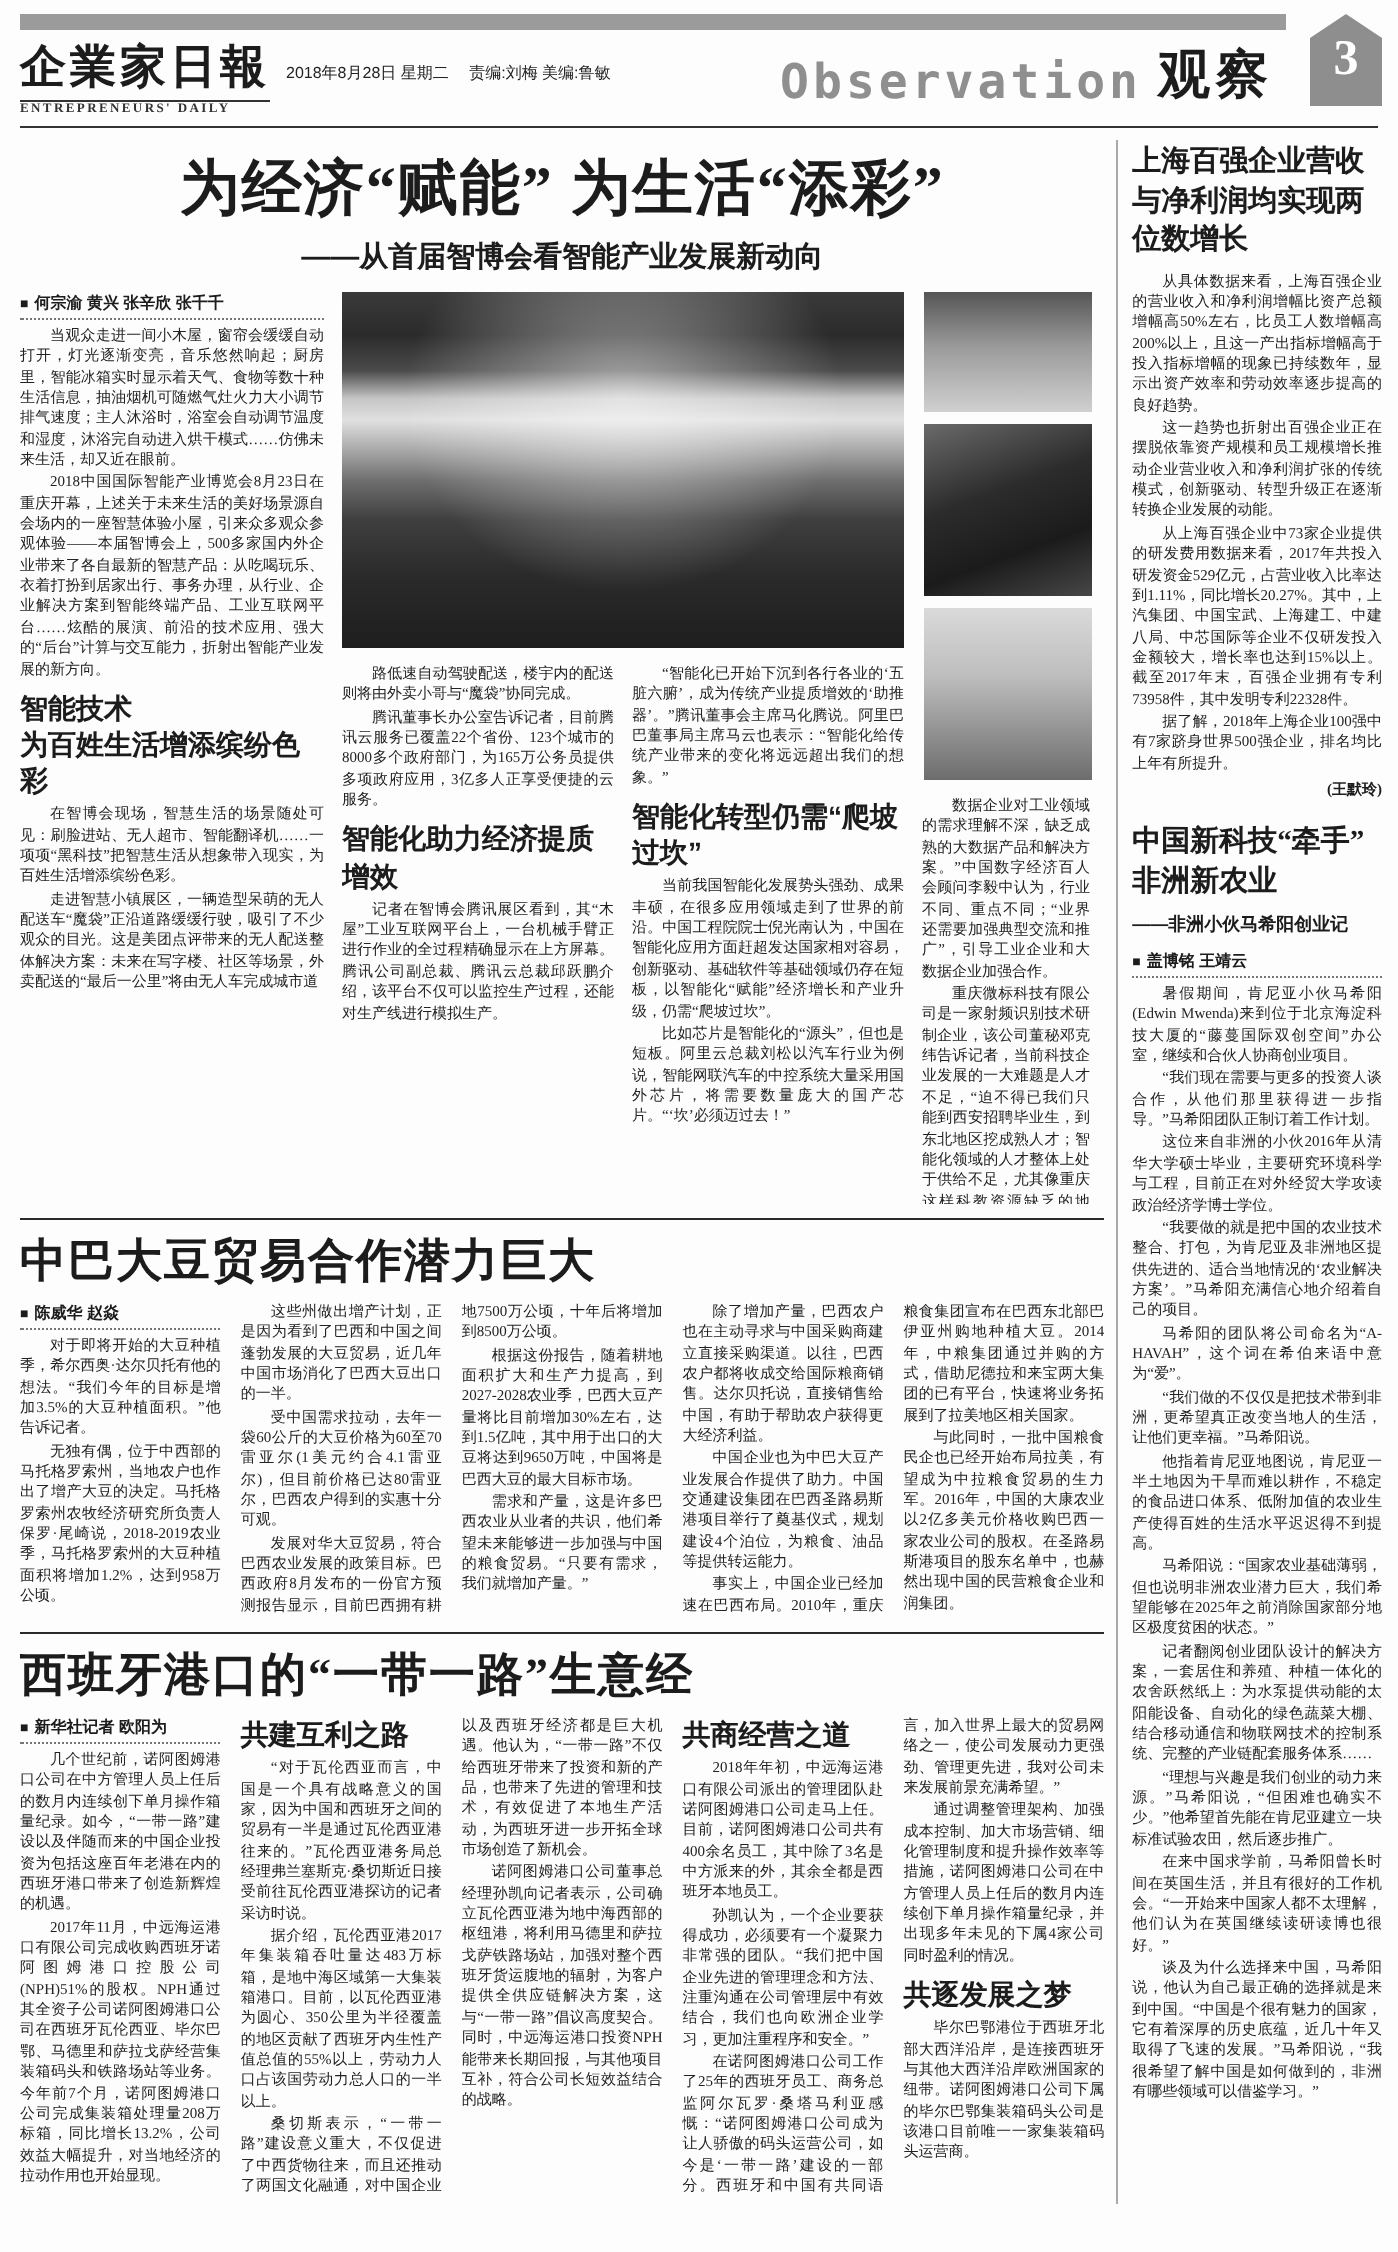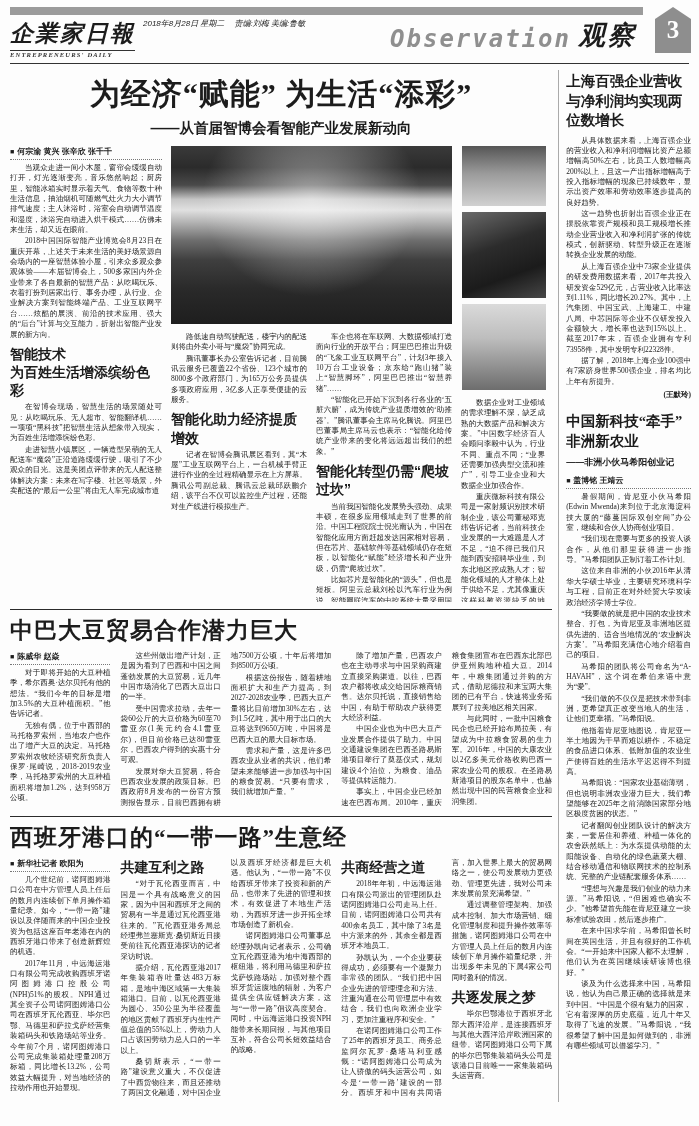--- a/index.html
+++ b/index.html
@@ -5,21 +5,21 @@
   * { margin:0; padding:0; box-sizing:border-box; }
   html,body { background:#e9e9e9; }
   .page {
     position:relative; width:699px; height:1126px; margin:0 auto;
     background:#fdfdfd; overflow:hidden; color:#1c1c1c;
     font-family:"Liberation Serif","DejaVu Serif",serif;
   }
   
   .hdr { position:relative; padding:0 10px; }
   .topbar { height:8px; background:#9b9b9b; margin-top:7px; margin-right:46px; }
-  .mastrow { display:flex; align-items:flex-start; padding:3px 0 5px; border-bottom:1.5px solid #333;font-style:italic; }
+  .mastrow { display:flex; align-items:center; padding:3px 0 5px; border-bottom:1.5px solid #333; }
   .mast-cn { font-size:23px; font-weight:900; letter-spacing:2px; font-family:"Liberation Serif",serif; }
   .mast-en { font-size:6.5px; letter-spacing:1.2px; font-weight:bold; color:#333; border-top:1px solid #333; margin-top:1px; }
   .dateline { font-size:8px; color:#222; margin-left:8px; padding-bottom:4px; font-family:"Liberation Sans",sans-serif; }
   .dateline span { margin-right:8px; }
   .section-right { margin-left:auto; margin-right:52px; display:flex; align-items:flex-end; gap:8px; padding-bottom:2px; }
   .obs { font-family:"DejaVu Sans Mono",monospace; font-weight:bold; font-size:24px; color:#8f8f8f; letter-spacing:2px; }
   .guancha { font-size:26px; font-weight:900; font-family:"Liberation Sans",sans-serif; letter-spacing:3px; }
   .badge {
     position:absolute; right:8px; top:0; width:36px; height:46px; background:#8e8e8e;
     clip-path:polygon(50% 0%,100% 26%,100% 100%,0% 100%,0% 26%);
@@ -104,38 +104,37 @@
         <div class="lead-body">
           <div class="lead-c1 lead-col">
             <div class="byline">
               <span class="sq">■</span><span>何宗渝 黄兴 张辛欣 张千千</span>
             </div>
             <div>
                 <p class="para">当观众走进一间小木屋，窗帘会缓缓自动打开，灯光逐渐变亮，音乐悠然响起；厨房里，智能冰箱实时显示着天气、食物等数十种生活信息，抽油烟机可随燃气灶火力大小调节排气速度；主人沐浴时，浴室会自动调节温度和湿度，沐浴完自动进入烘干模式……仿佛未来生活，却又近在眼前。</p>
                 <p class="para">2018中国国际智能产业博览会8月23日在重庆开幕，上述关于未来生活的美好场景源自会场内的一座智慧体验小屋，引来众多观众参观体验——本届智博会上，500多家国内外企业带来了各自最新的智慧产品：从吃喝玩乐、衣着打扮到居家出行、事务办理，从行业、企业解决方案到智能终端产品、工业互联网平台……炫酷的展演、前沿的技术应用、强大的“后台”计算与交互能力，折射出智能产业发展的新方向。</p>
                 <h3 class="subh">智能技术
 为百姓生活增添缤纷色彩</h3>
-                <p class="para">在智博会现场，智慧生活的场景随处可见：从吃喝玩乐、无人超市、智能翻译机……一项项“黑科技”把智慧生活从想象带入现实，为百姓生活增添缤纷色彩。</p>
+                <p class="para">在智博会现场，智慧生活的场景随处可见：刷脸进站、无人超市、智能翻译机……一项项“黑科技”把智慧生活从想象带入现实，为百姓生活增添缤纷色彩。</p>
                 <p class="para">走进智慧小镇展区，一辆造型呆萌的无人配送车“魔袋”正沿道路缓缓行驶，吸引了不少观众的目光。这是美团点评带来的无人配送整体解决方案：未来在写字楼、社区等场景，外卖配送的“最后一公里”将由无人车完成城市道</p>
               </div>
           </div>
           <div class="lead-c2 lead-col">
             <div>
                 <p class="para">路低速自动驾驶配送，楼宇内的配送则将由外卖小哥与“魔袋”协同完成。</p>
                 <p class="para">腾讯董事长办公室告诉记者，目前腾讯云服务已覆盖22个省份、123个城市的8000多个政府部门，为165万公务员提供多项政府应用，3亿多人正享受便捷的云服务。</p>
                 <h3 class="subh">智能化助力经济提质增效</h3>
                 <p class="para">记者在智博会腾讯展区看到，其“木屋”工业互联网平台上，一台机械手臂正进行作业的全过程精确显示在上方屏幕。腾讯公司副总裁、腾讯云总裁邱跃鹏介绍，该平台不仅可以监控生产过程，还能对生产线进行模拟生产。</p>
               </div>
           </div>
           <div class="lead-c3 lead-col">
             <div>
-                <p class="para">车企也将在车联网、大数据领域打造面向行业的开放平台；阿里巴巴推出升级的“飞象工业互联网平台”，计划3年接入10万台工业设备；京东给“跑山猪”装上“智慧脚环”，阿里巴巴推出“智慧养猪”……</p>
                 <p class="para">“智能化已开始下沉到各行各业的‘五脏六腑’，成为传统产业提质增效的‘助推器’。”腾讯董事会主席马化腾说。阿里巴巴董事局主席马云也表示：“智能化给传统产业带来的变化将远远超出我们的想象。”</p>
                 <h3 class="subh">智能化转型仍需“爬坡过坎”</h3>
-                <p class="para">当前我国智能化发展势头强劲、成果丰硕，在很多应用领域走到了世界的前沿。中国工程院院士倪光南认为，中国在智能化应用方面赶超发达国家相对容易，但在芯片、基础软件等基础领域仍存在短板，以智能化“赋能”经济增长和产业升级，仍需“爬坡过坎”。</p>
+                <p class="para">当前我国智能化发展势头强劲、成果丰硕，在很多应用领域走到了世界的前沿。中国工程院院士倪光南认为，中国在智能化应用方面赶超发达国家相对容易，创新驱动、基础软件等基础领域仍存在短板，以智能化“赋能”经济增长和产业升级，仍需“爬坡过坎”。</p>
                 <p class="para">比如芯片是智能化的“源头”，但也是短板。阿里云总裁刘松以汽车行业为例说，智能网联汽车的中控系统大量采用国外芯片，将需要数量庞大的国产芯片。“‘坎’必须迈过去！”</p>
               </div>
           </div>
           <div class="lead-c4 lead-col">
             <div>
                 <p class="para">数据企业对工业领域的需求理解不深，缺乏成熟的大数据产品和解决方案。”中国数字经济百人会顾问李毅中认为，行业不同、重点不同；“业界还需要加强典型交流和推广”，引导工业企业和大数据企业加强合作。</p>
                 <p class="para">重庆微标科技有限公司是一家射频识别技术研制企业，该公司董秘邓克纬告诉记者，当前科技企业发展的一大难题是人才不足，“迫不得已我们只能到西安招聘毕业生，到东北地区挖成熟人才；智能化领域的人才整体上处于供给不足，尤其像重庆这样科教资源缺乏的地区，更须培育和引进智能化领域的人才。”</p>
               </div>
           </div>
 

